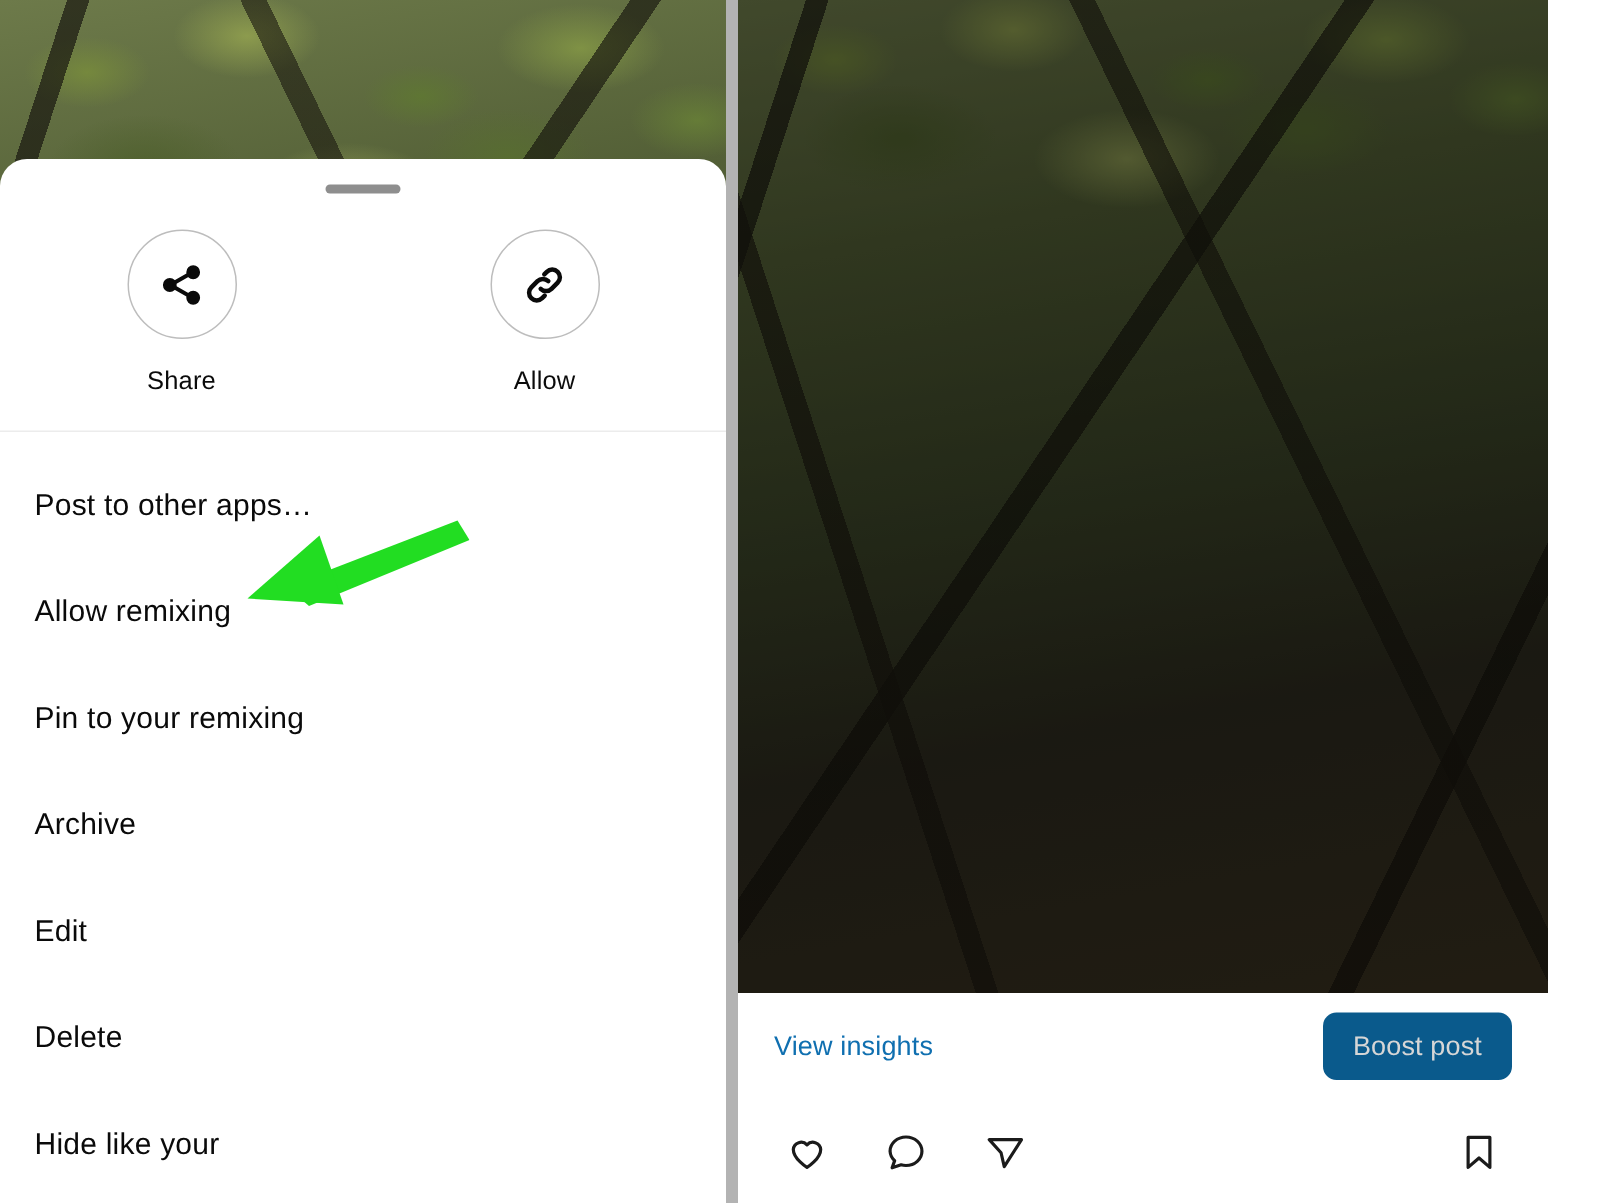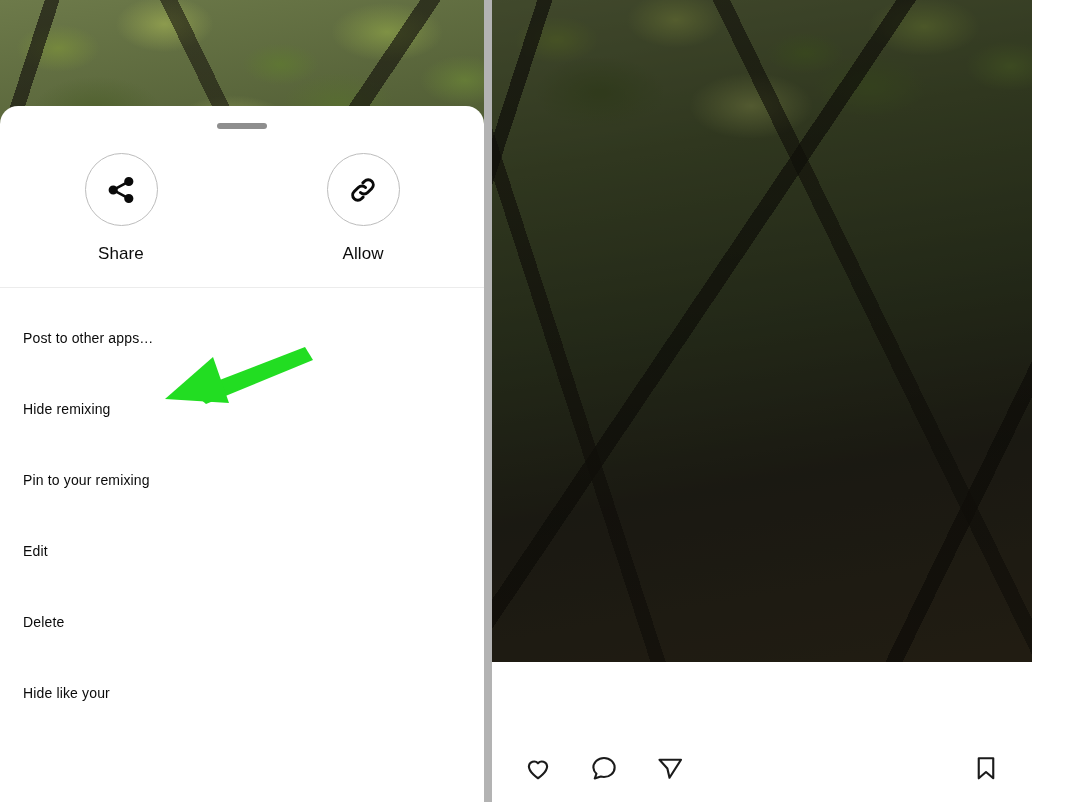--- a/index.html
+++ b/index.html
@@ -65,21 +65,21 @@
   .circle-label {
     margin-top: 18px; font-size: 17px; color: #0b0b0b; letter-spacing: .1px;
   }
   .sheet-divider {
     position: absolute; left: 0; right: 0; top: 181px; height: 1px; background: #ececec;
   }
   .menu-list { position: absolute; left: 0; right: 0; top: 196px; }
   .menu-item {
     height: 71px; display: flex; align-items: center;
     padding-left: 23px;
-    font-size: 14px; color: #0a0a0a; letter-spacing: .15px;
+    font-size: 20px; color: #0a0a0a; letter-spacing: .15px;
   }
 
   
   .arrow-annot {
     position: absolute; left: 163px; top: 341px; width: 150px; height: 75px;
     pointer-events: none;
   }
 
   
   .panel-right { position: relative; width: 548px; height: 802px; background: #b3b3b3; overflow: hidden; }
@@ -160,24 +160,27 @@
 
       </div>
 
       <div class="sheet-divider"></div>
 
       <div class="menu-list">
         <div class="menu-item">
           <span>Post to other apps…</span>
         </div>
         <div class="menu-item">
-          <span>Hide remixing</span>
+          <span>Allow remixing</span>
         </div>
         <div class="menu-item">
           <span>Pin to your remixing</span>
+        </div>
+        <div class="menu-item">
+          <span>Archive</span>
         </div>
         <div class="menu-item">
           <span>Edit</span>
         </div>
         <div class="menu-item">
           <span>Delete</span>
         </div>
         <div class="menu-item">
           <span>Hide like your</span>
         </div>
@@ -194,20 +197,24 @@
 
   <div class="panel-right">
     <div class="phone-frame"></div>
 
     <div class="post-photo">
       <div class="photo"></div>
       <div class="scrim"></div>
     </div>
 
     <div class="post-footer">
+      <div class="footer-row-1">
+        <div class="view-insights">View insights</div>
+        <div class="boost-post">Boost post</div>
+      </div>
       <div class="footer-sep"></div>
       <div class="footer-row-2">
         <div class="icon-btn">
           <svg width="30" height="30" viewBox="0 0 24 24" fill="none" stroke="#1b1b1b" stroke-width="1.7" stroke-linecap="round" stroke-linejoin="round">
             <path d="M12 20.2s-7.3-4.6-7.3-9.6A4.2 4.2 0 0 1 12 8.2a4.2 4.2 0 0 1 7.3 2.4c0 5-7.3 9.6-7.3 9.6z"></path>
           </svg>
         </div>
         <div class="icon-btn">
           <svg width="30" height="30" viewBox="0 0 24 24" fill="none" stroke="#1b1b1b" stroke-width="1.7" stroke-linecap="round" stroke-linejoin="round">
             <path d="M20.5 11.6c0 4.2-3.8 7.6-8.5 7.6-.9 0-1.8-.1-2.6-.35L4.6 20.4l1.35-3.8A7.2 7.2 0 0 1 3.5 11.6C3.5 7.4 7.3 4 12 4s8.5 3.4 8.5 7.6z"></path>

